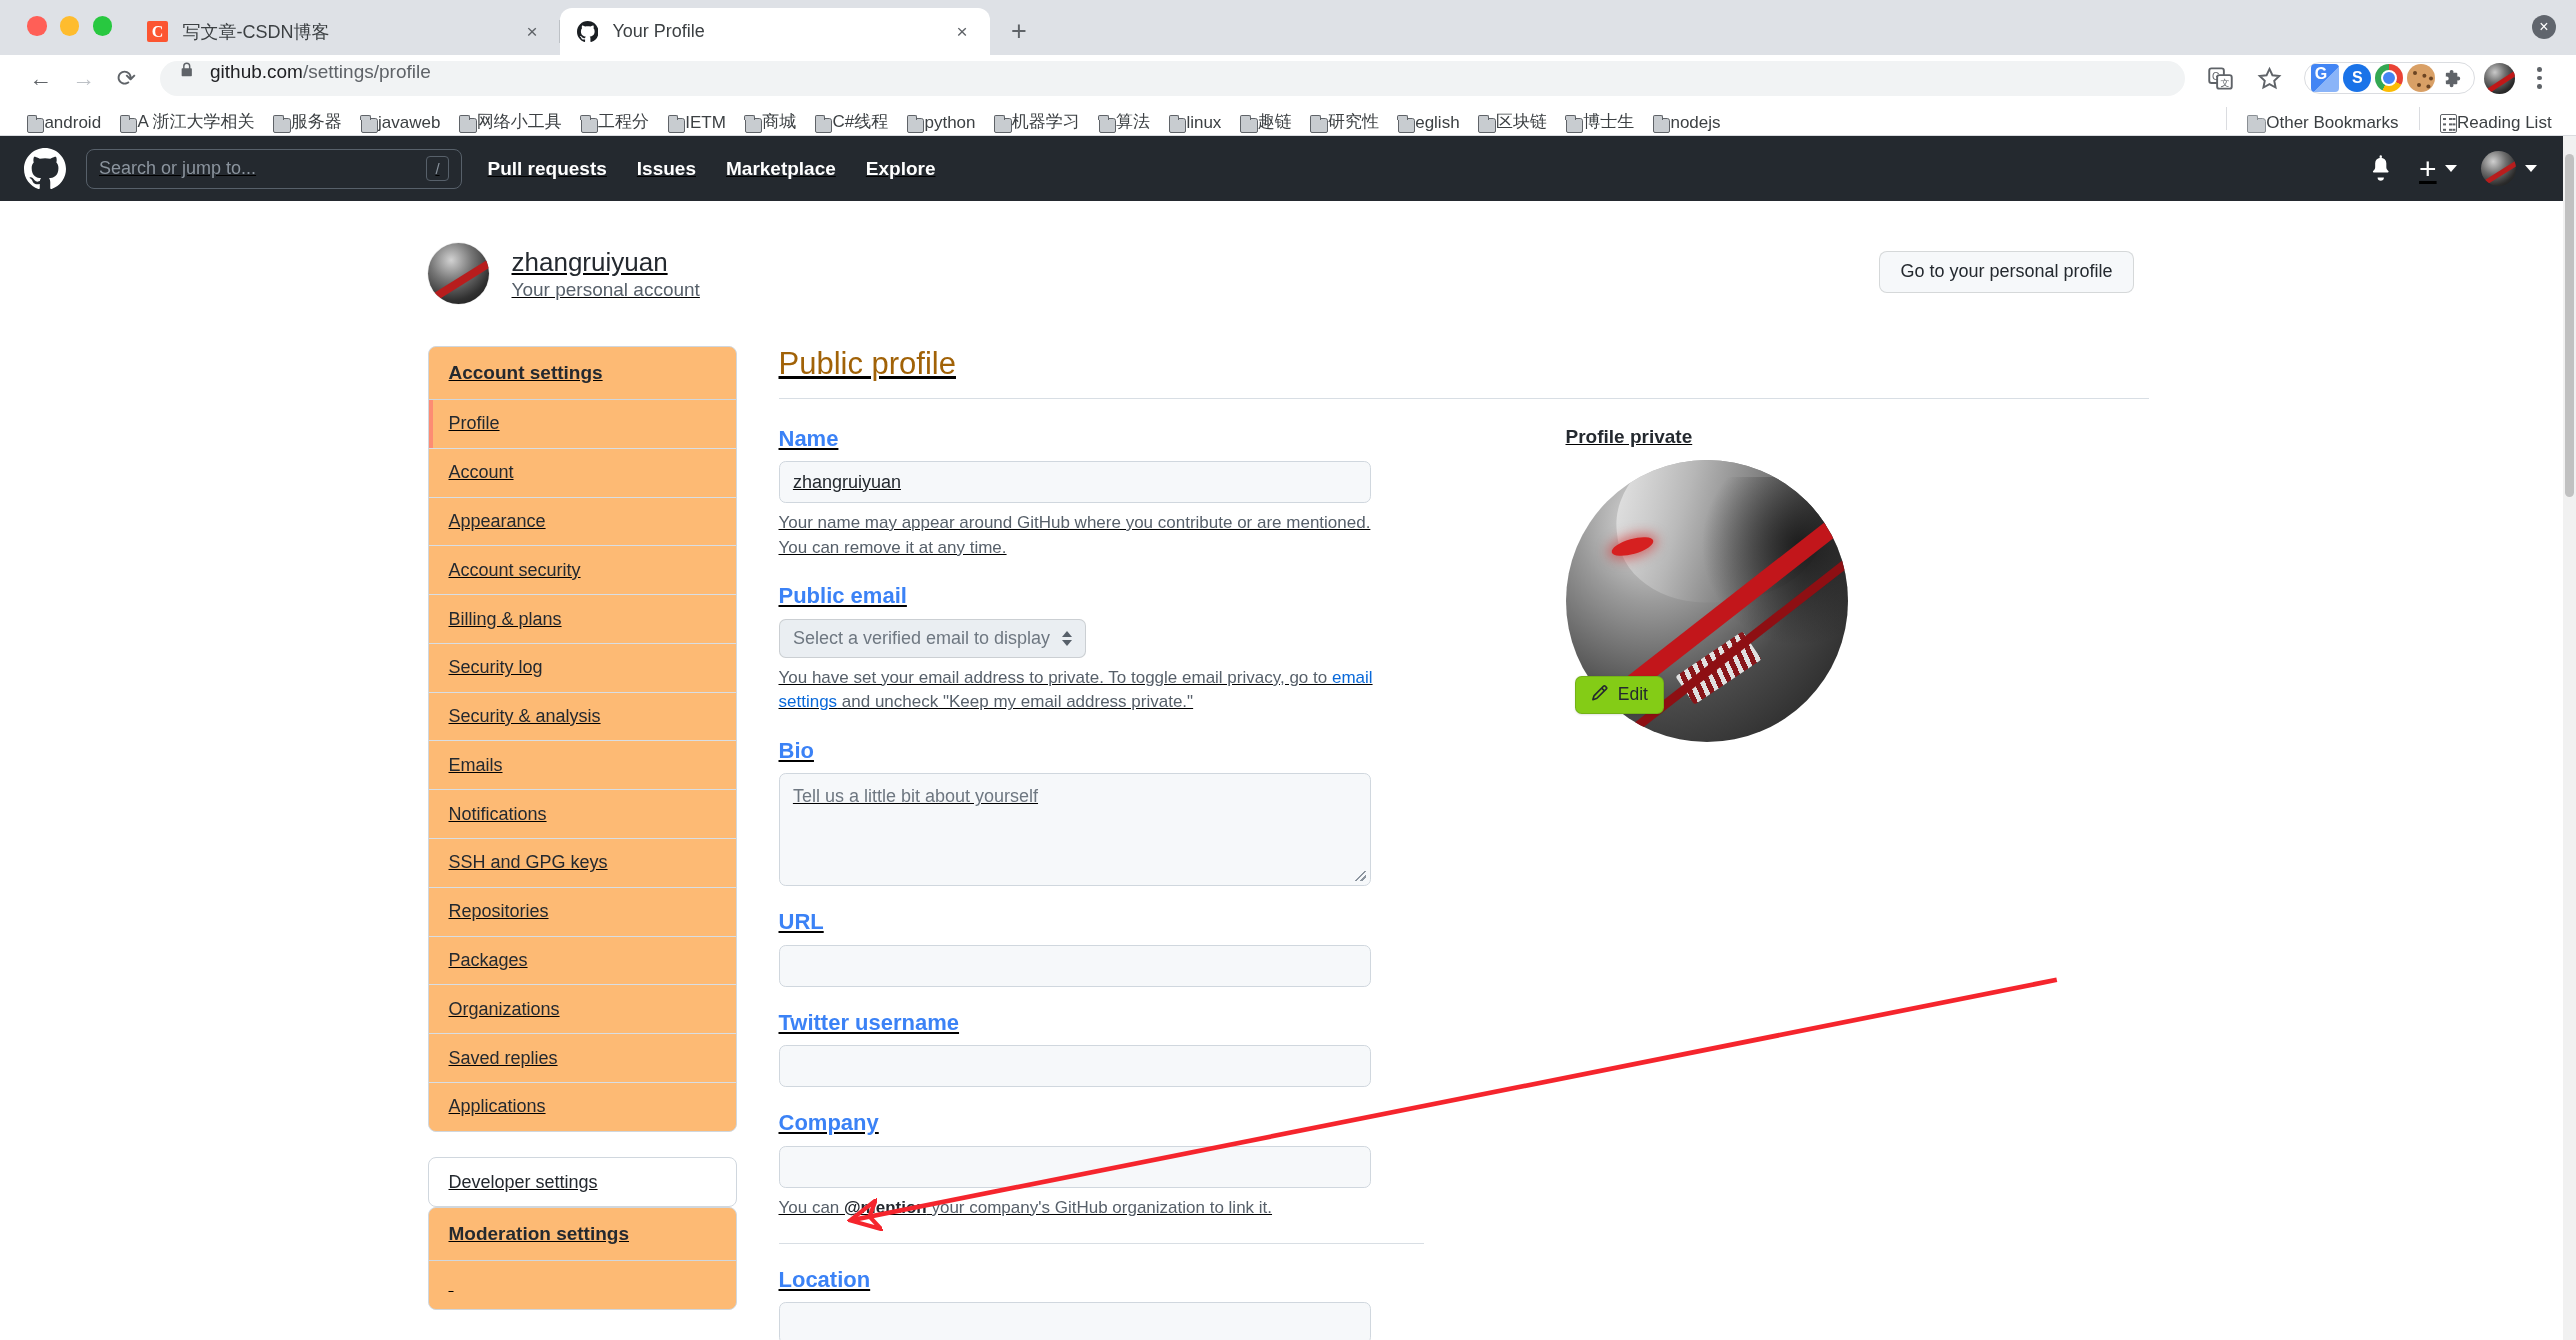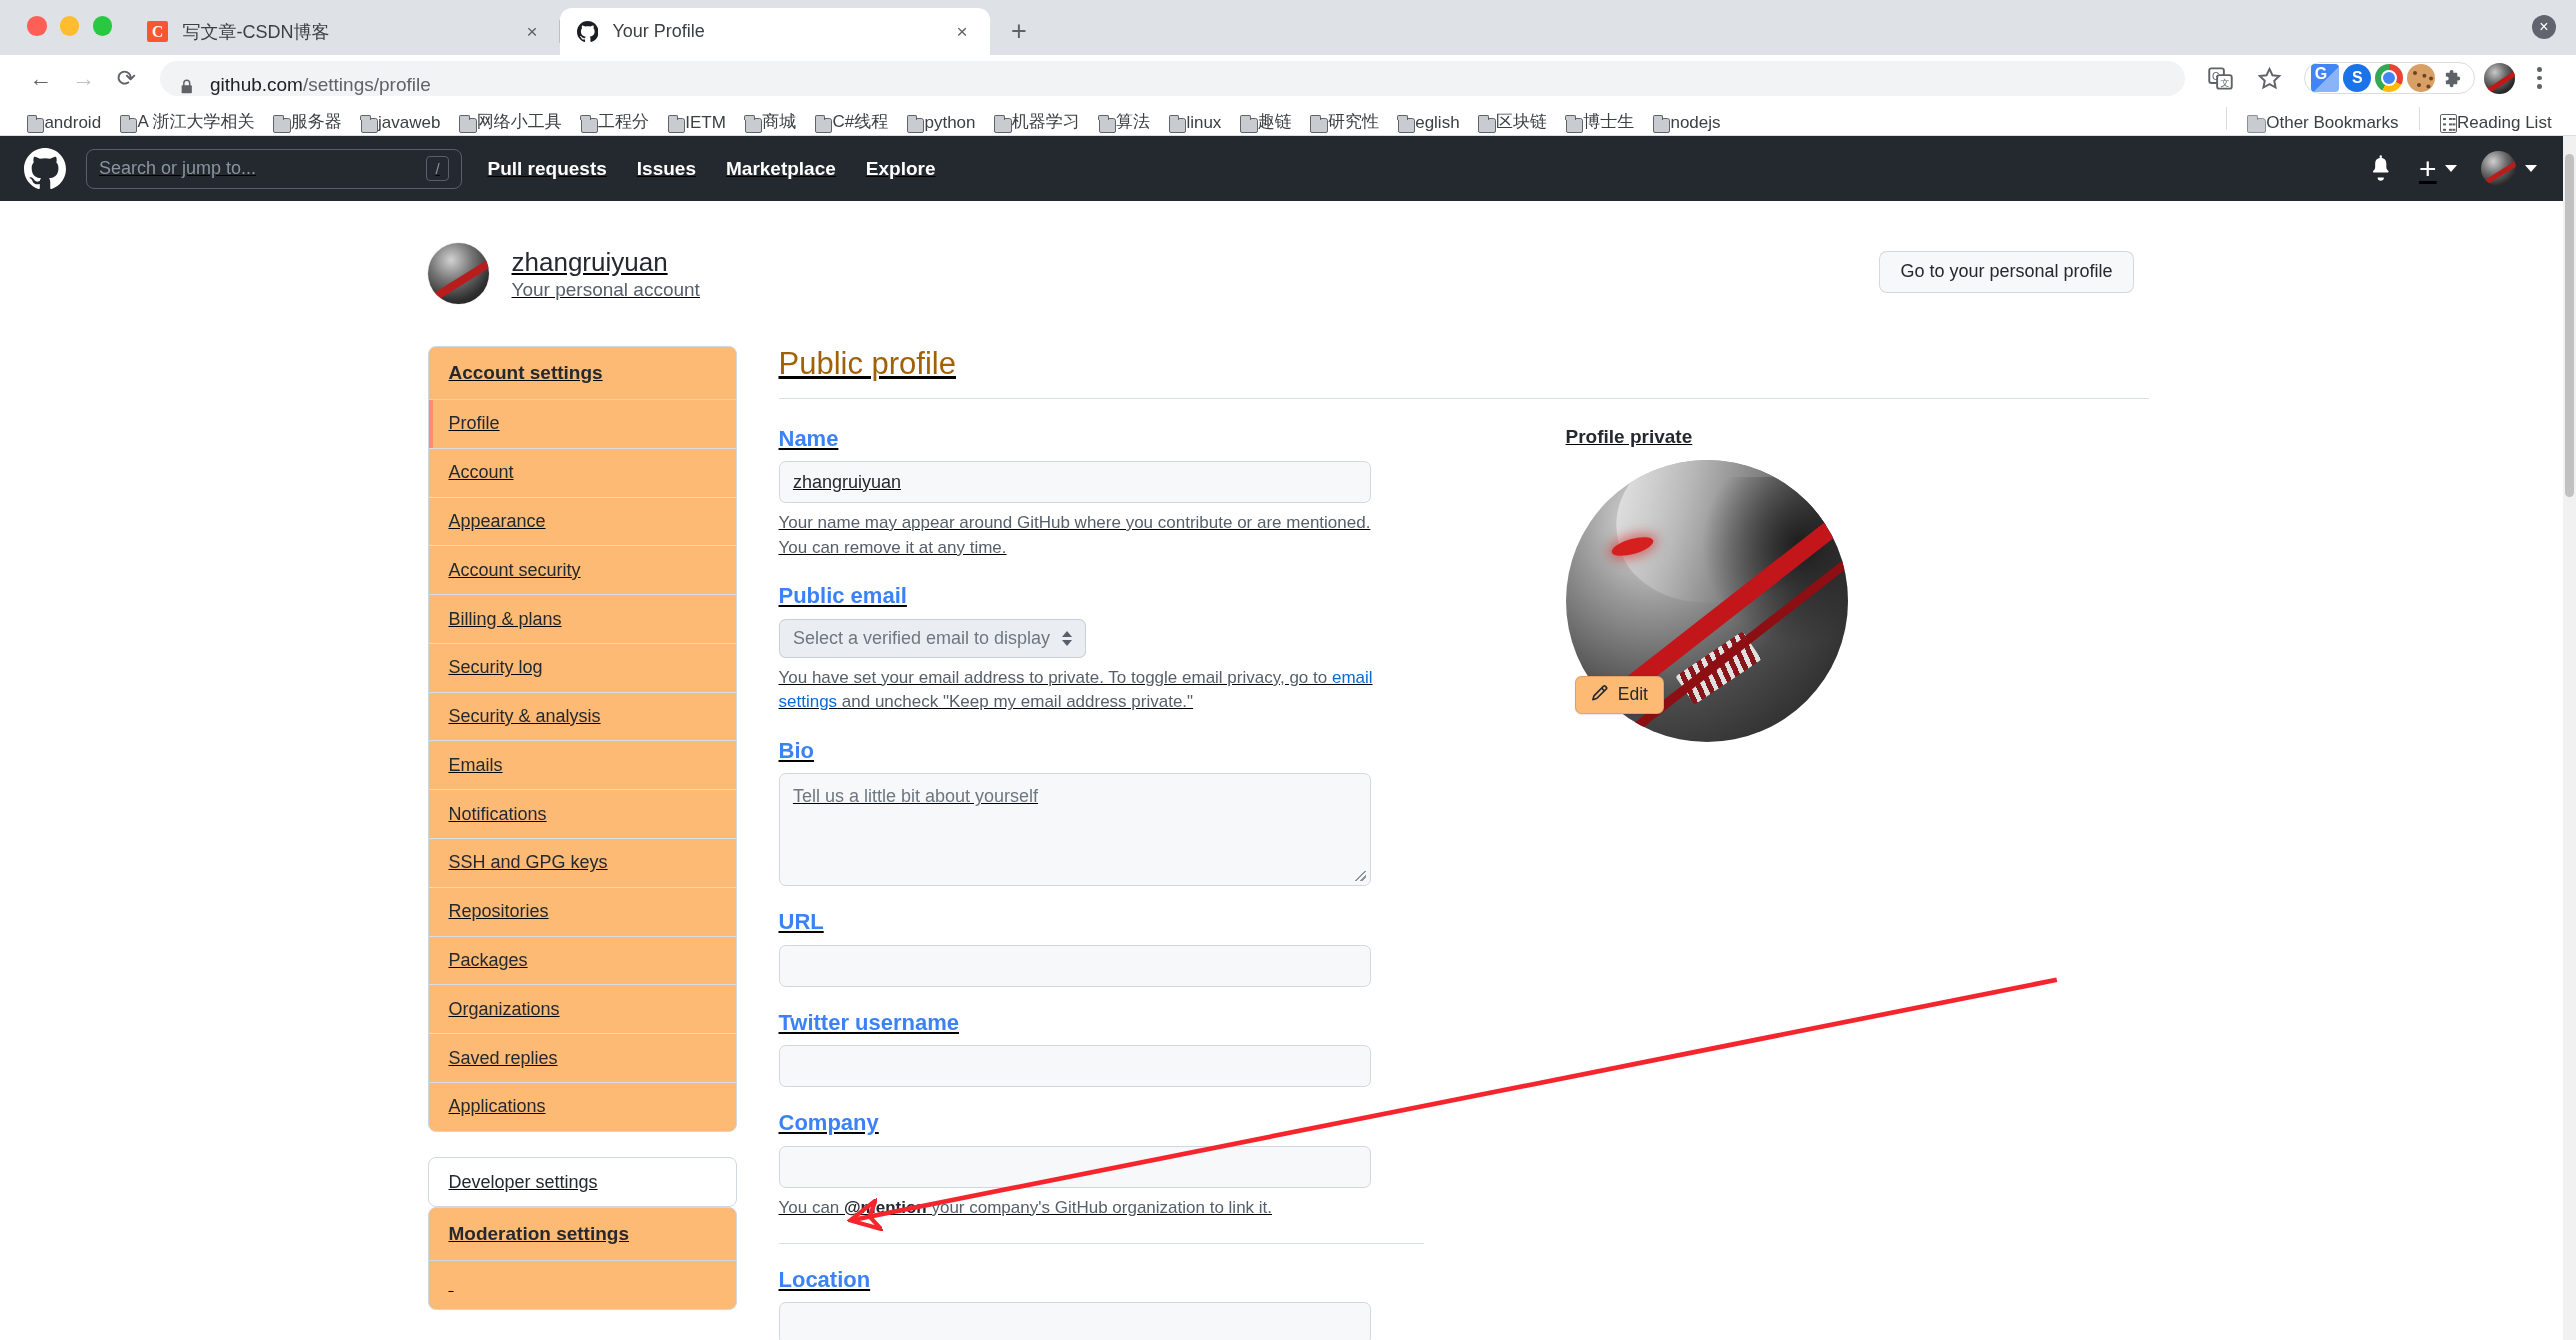--- a/index.html
+++ b/index.html
@@ -88,21 +88,21 @@
   }
   .nav-btn {
     width: 43px; height: 43px;
     display:flex; align-items:center; justify-content:center;
     color: #5f6368; font-size: 23px;
   }
   .nav-btn.disabled { color: #bdc1c6; }
   .omnibox {
     flex: 1; height: 35px; margin-left: 12px; margin-right: 12px;
     background: #f1f3f4; border-radius: 17.5px;
-    display: flex; align-items: flex-end; padding: 0 17.5px;
+    display: flex; align-items: flex-start; padding: 0 17.5px;
     max-width: 2057px;
   }
   .lock-icon { width: 17.5px; height: 17.5px; margin-right: 15px; flex:0 0 17.5px; }
   .url-text { font-size: 19px; color: #202124; white-space: nowrap; }
   .url-text .path { color: #5f6368; }
   .tb-icon {
     width: 38px; height: 38px; margin: 0 5.4px;
     display:flex; align-items:center; justify-content:center;
     flex: 0 0 38px;
   }
@@ -323,21 +323,21 @@
     position:absolute; left:40%; top:68%; width:81px; height:34px;
     background: repeating-linear-gradient(100deg, #f0f0f0 0 4.7px, #8e0f13 4.7px 10px);
     transform: rotate(-34deg); opacity:.9; border-radius:2.7px;
   }
   .pp-img .dark {
     position:absolute; right:-6%; top:6%; width:58%; height:60%;
     background: radial-gradient(ellipse at 60% 40%, rgba(20,20,20,.85) 0%, rgba(20,20,20,0) 70%);
   }
   .edit-btn {
     position:absolute; left: 9.4px; bottom: 28px;
-    background:#fdba74; border:0.7px solid rgba(27,31,36,.15); border-radius: 6.7px;
+    background:#84cc16; border:0.7px solid rgba(27,31,36,.15); border-radius: 6.7px;
     padding: 6.7px 15px; font-size:17.5px; color:#24292f;
     display:flex; align-items:center; gap: 9.4px;
     box-shadow: 0 0.7px 2px rgba(27,31,36,.12);
   }
 
   
   .scrollbar {
     position: absolute; right: 0; top: 0; width: 13.4px; height: 1205px; background: #f1f1f1;
   }
   .scrollthumb {

